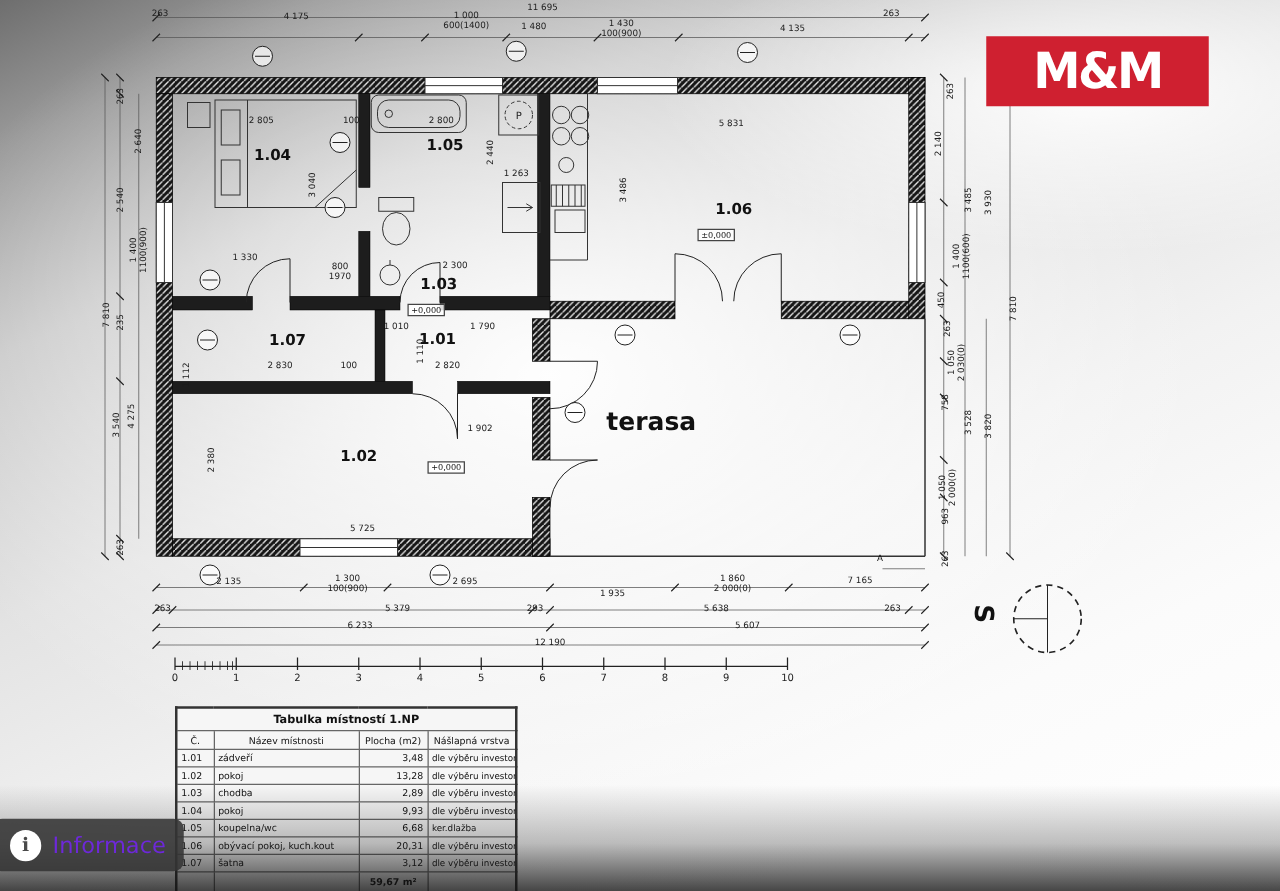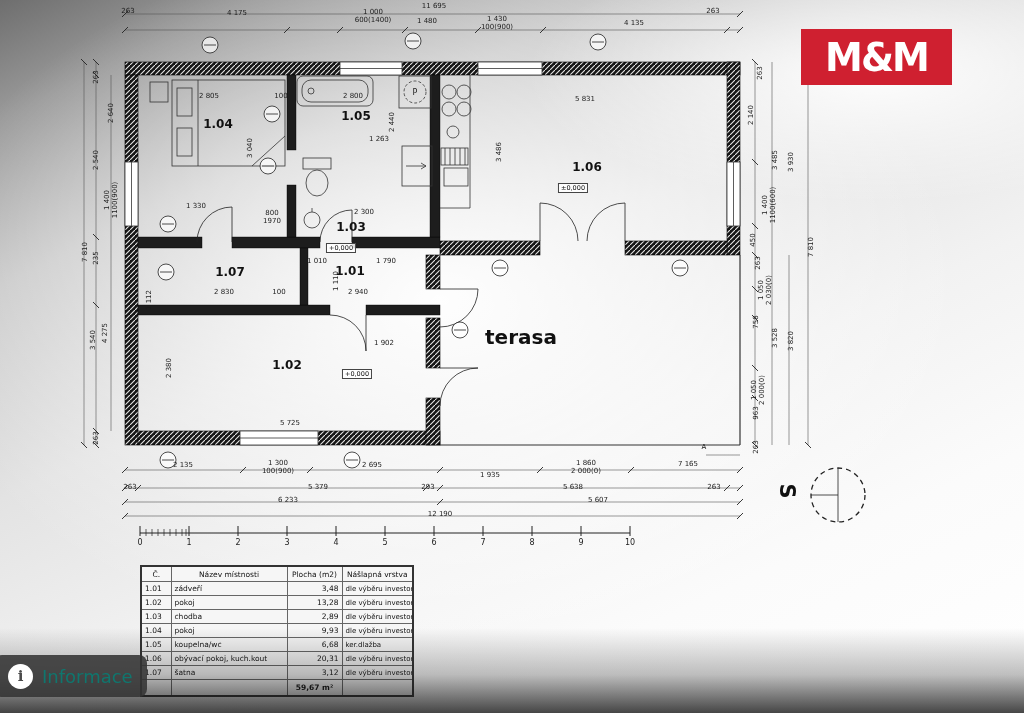--- a/index.html
+++ b/index.html
@@ -21,21 +21,21 @@
   .dimv{transform:translate(-50%,-50%) rotate(-90deg);}
   .room{position:absolute;font-size:12px;font-weight:bold;color:#111;transform:translate(-50%,-50%);}
   .room-big{font-size:20px;}
   .elev{position:absolute;font-size:6.5px;color:#111;border:1px solid #444;background:rgba(255,255,255,.85);
     padding:0 2px;transform:translate(-50%,-50%);}
   .marker{position:absolute;font-size:7px;color:#111;transform:translate(-50%,-50%);}
   .snum{position:absolute;font-size:8px;color:#222;transform:translate(-50%,0);}
   .north-s{position:absolute;left:787px;top:491px;font-size:21px;font-weight:bold;color:#111;
     transform:translate(-50%,-50%) rotate(90deg);}
   
-  .logo{position:absolute;left:789px;top:29px;width:151px;margin-left:12px;}
+  .logo{position:absolute;left:789px;top:29px;width:178px;}
   .logo-top{height:56px;background:#cf2030;display:flex;align-items:center;justify-content:center;}
   .logo-top span{color:#fff;font-size:38px;font-weight:800;letter-spacing:-2px;
     font-family:"DejaVu Sans",sans-serif;transform:scaleY(1.05);}
   .logo-bottom{height:23px;background:#2b9ad6;display:flex;align-items:center;justify-content:center;}
   .logo-bottom span{color:#fff;font-size:15px;font-weight:bold;letter-spacing:5px;padding-left:4px;}
   
   table.roomtable{position:absolute;left:140px;top:565px;width:272px;border-collapse:collapse;
     background:#f6f6f6;border:2px solid #333;table-layout:fixed;}
   table.roomtable td{border:1px solid #666;font-size:7.5px;color:#111;padding:1px 3px;
     overflow:hidden;white-space:nowrap;height:11px;}
@@ -44,21 +44,21 @@
   table.roomtable td.ar{text-align:right;}
   table.roomtable td.ly{font-size:7px;}
   table.roomtable tr.tot td{font-weight:bold;text-align:center;height:13px;}
   
   .infobar{position:absolute;left:-6px;top:655px;height:42px;min-width:138px;
     background:rgba(52,52,52,.88);border-radius:8px;display:flex;align-items:center;
     padding:0 14px 0 14px;box-sizing:border-box;}
   .info-icon{width:25px;height:25px;border-radius:50%;background:#fff;color:#4a4a4a;
     display:flex;align-items:center;justify-content:center;font-family:"DejaVu Serif",serif;
     font-weight:bold;font-size:15px;margin-right:9px;flex:0 0 auto;}
-  .info-text{color:#0f766e;font-size:18px;}
+  .info-text{color:#6d28d9;font-size:18px;}
 </style>
 </head>
 <body>
 
 <div class="paper"></div>
 
 <svg class="plan" width="1024" height="713" viewBox="0 0 1024 713">
   <defs>
     <pattern id="wl" width="5" height="5" patternUnits="userSpaceOnUse">
       <rect width="5" height="5" fill="#161616"></rect>
@@ -282,30 +282,30 @@
 <span class="dimv" style="left:759px;top:390px">1 050
 2 000(0)</span>
 <span class="dimv" style="left:757px;top:413px">963</span>
 <span class="dimv" style="left:757px;top:447px">263</span>
 
 <span class="dim" style="left:209px;top:97px">2 805</span>
 <span class="dim" style="left:281px;top:97px">100</span>
 <span class="dim" style="left:353px;top:97px">2 800</span>
 <span class="dimv" style="left:251px;top:148px">3 040</span>
 <span class="dimv" style="left:393px;top:122px">2 440</span>
-<span class="dim" style="left:379px;top:140px">1 263</span>
+<span class="dim" style="left:413px;top:140px">1 263</span>
 <span class="dim" style="left:585px;top:100px">5 831</span>
 <span class="dimv" style="left:500px;top:152px">3 486</span>
 <span class="dim" style="left:196px;top:207px">1 330</span>
 <span class="dim" style="left:364px;top:213px">2 300</span>
 <span class="dim" style="left:317px;top:262px">1 010</span>
 <span class="dim" style="left:386px;top:262px">1 790</span>
 <span class="dim" style="left:224px;top:293px">2 830</span>
 <span class="dim" style="left:279px;top:293px">100</span>
-<span class="dim" style="left:358px;top:293px">2 940</span>
+<span class="dim" style="left:358px;top:293px">2 820</span>
 <span class="dim" style="left:290px;top:424px">5 725</span>
 <span class="dimv" style="left:170px;top:368px">2 380</span>
 <span class="dim" style="left:384px;top:344px">1 902</span>
 <span class="dimv" style="left:150px;top:300px">1 112</span>
 <span class="dimv" style="left:337px;top:281px">1 110</span>
 <span class="dim" style="left:272px;top:218px">800
 1970</span>
 
 <span class="snum" style="left:140px;top:538px">0</span>
 <span class="snum" style="left:189px;top:538px">1</span>
@@ -328,20 +328,23 @@
 </div>
 
 <table class="roomtable">
   <colgroup>
       <col style="width:30px">
       <col style="width:116px">
       <col style="width:55px">
       <col style="width:71px">
     </colgroup>
   <tbody>
+      <tr class="tt">
+        <td colspan="4">Tabulka místností 1.NP</td>
+      </tr>
   <tr class="th">
     <td>Č.</td>
     <td>Název místnosti</td>
     <td>Plocha (m2)</td>
     <td>Nášlapná vrstva</td>
   </tr>
   <tr>
     <td>1.01</td>
         <td>zádveří</td>
     <td class="ar">3,48</td>

